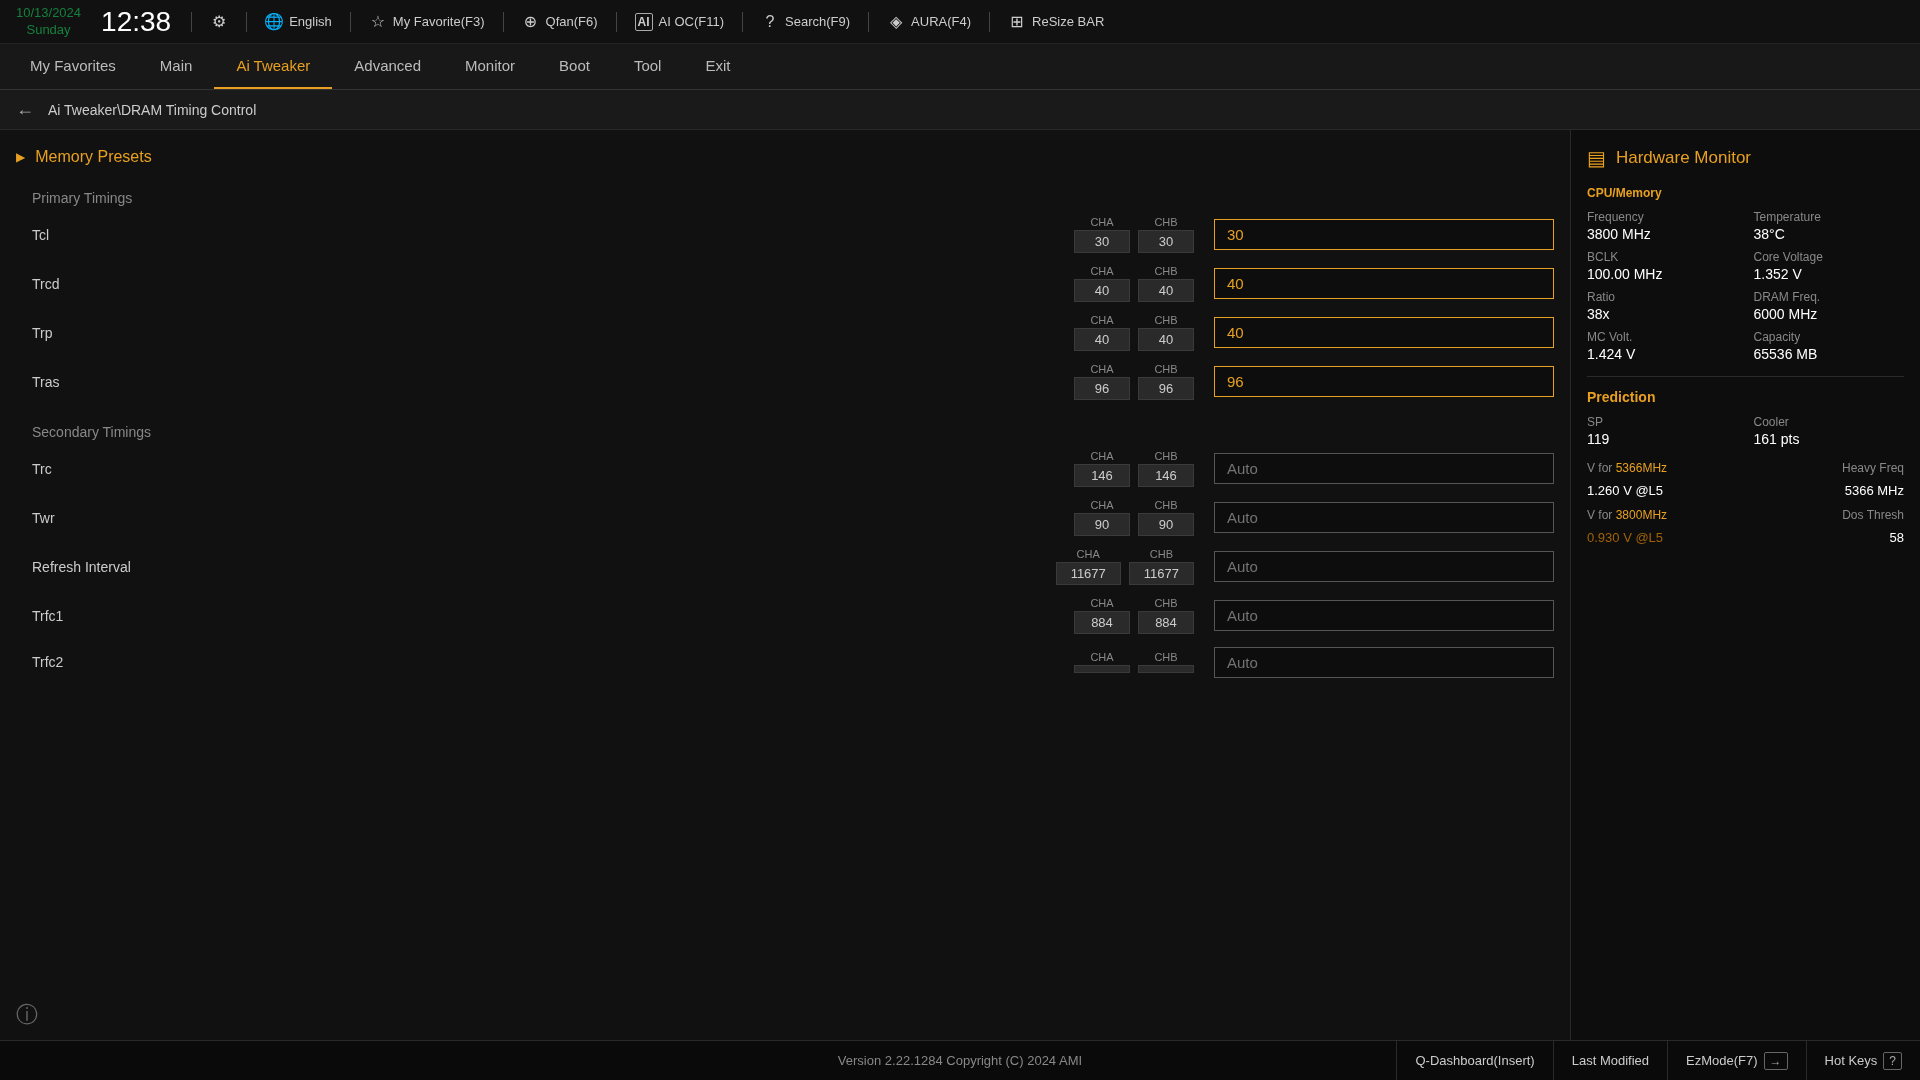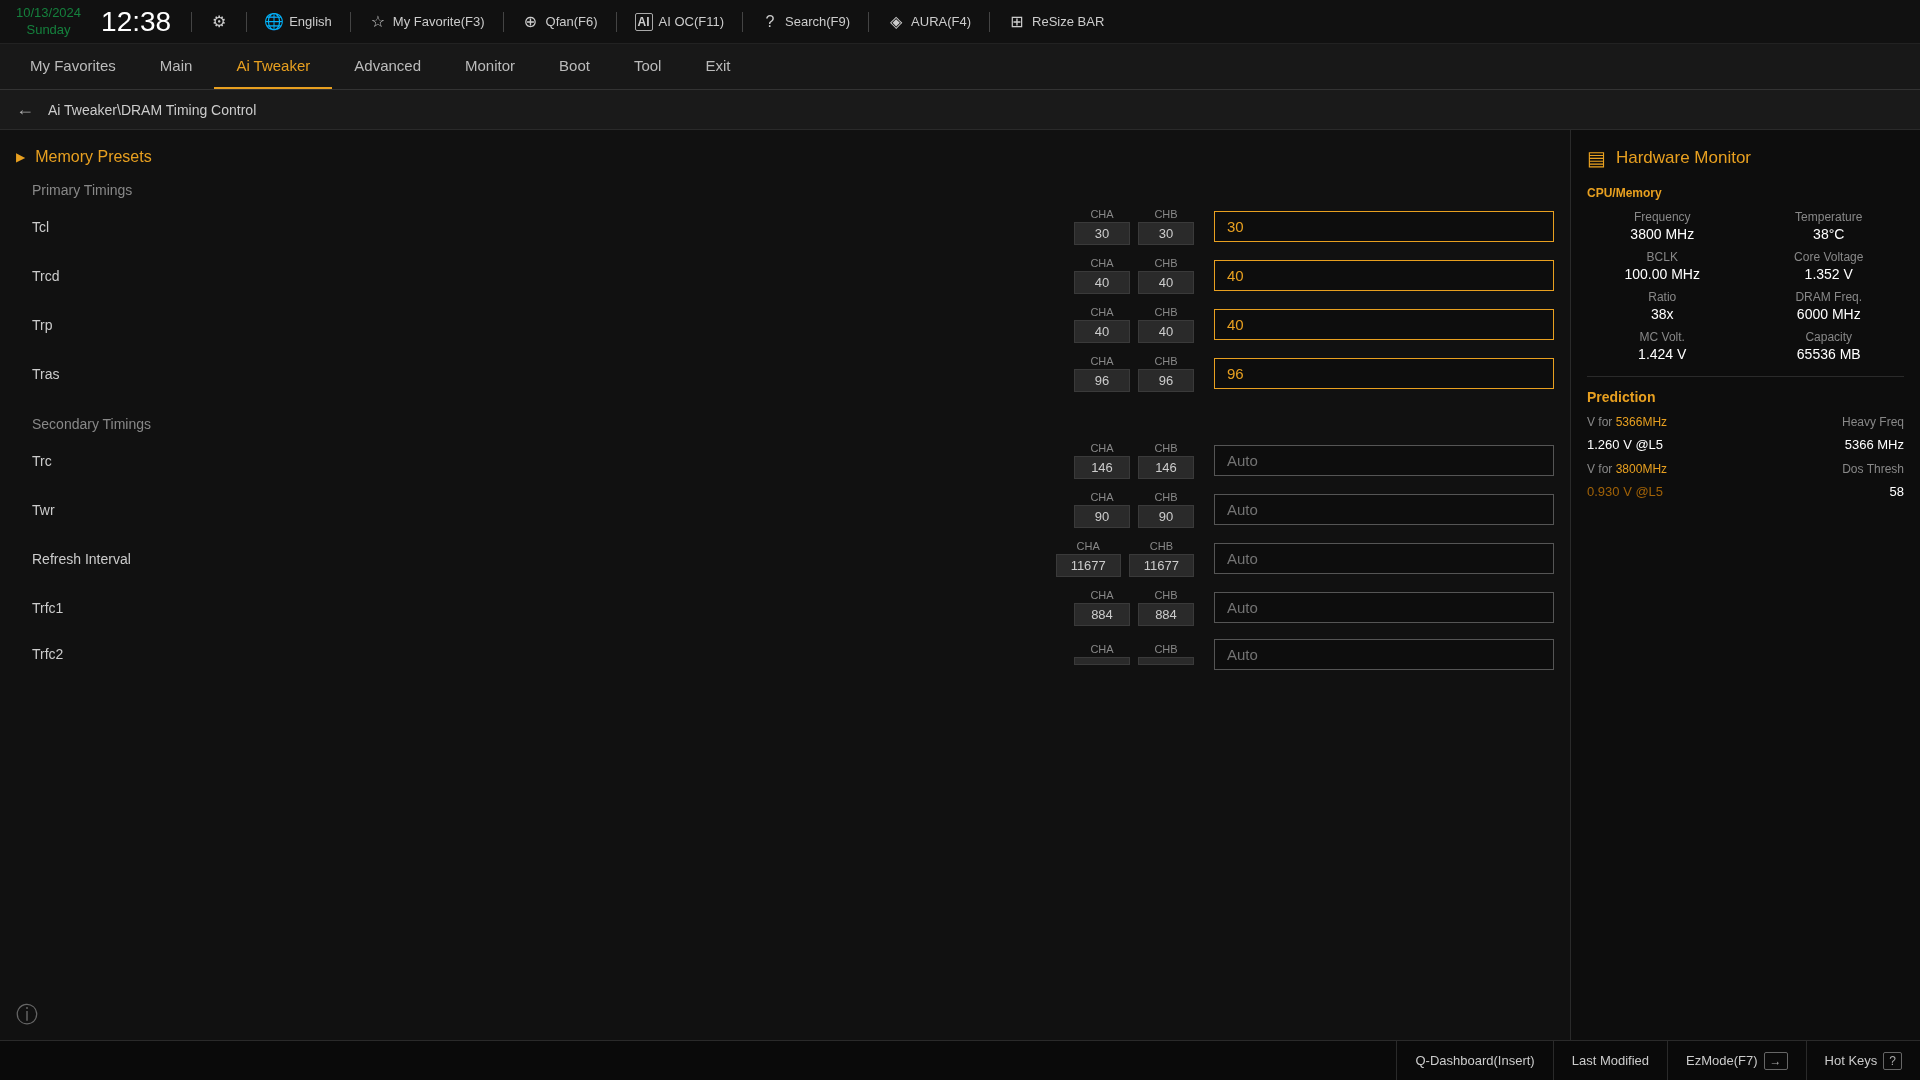--- a/index.html
+++ b/index.html
@@ -147,20 +147,21 @@
     .section-header-label {
       color: #e8a020;
       font-size: 16px;
       font-weight: 500;
     }
 
     .subsection-label {
       padding: 8px 16px 4px 32px;
       color: #888;
       font-size: 14px;
+      margin-top: 8px;
     }
 
     
     .timing-row {
       display: flex;
       align-items: center;
       padding: 6px 16px 6px 32px;
       min-height: 44px;
     }
     .timing-label {
@@ -234,21 +235,20 @@
       font-size: 12px;
       font-weight: 600;
       margin-bottom: 10px;
       margin-top: 6px;
     }
     .hw-grid {
       display: grid;
       grid-template-columns: 1fr 1fr;
       gap: 8px 16px;
       margin-bottom: 14px;
-      text-align: center;
     }
     .hw-item {}
     .hw-item-label {
       color: #888;
       font-size: 12px;
       margin-bottom: 2px;
     }
     .hw-item-value {
       color: #fff;
       font-size: 14px;
@@ -614,20 +614,30 @@
       <div class="hw-item">
         <div class="hw-item-label">Capacity</div>
         <div class="hw-item-value">65536 MB</div>
       </div>
     </div>
 
     <div class="hw-divider"></div>
 
     <div class="hw-prediction-title">Prediction</div>
 
+    <div class="hw-grid">
+      <div class="hw-item">
+        <div class="hw-item-label">SP</div>
+        <div class="hw-item-value">119</div>
+      </div>
+      <div class="hw-item">
+        <div class="hw-item-label">Cooler</div>
+        <div class="hw-item-value">161 pts</div>
+      </div>
+    </div>
 
     <div class="hw-pred-block">
       <div class="hw-pred-row">
         <div style="color:#888;font-size:12px;">
           V for <span style="color:#e8a020;">5366MHz</span>
         </div>
         <div style="color:#888;font-size:12px;">Heavy Freq</div>
       </div>
       <div class="hw-pred-row">
         <div style="color:#fff;font-size:13px;">1.260 V @L5</div>
@@ -646,20 +656,21 @@
         <div style="color:#a16207;font-size:13px;">0.930 V @L5</div>
         <div style="color:#fff;font-size:13px;padding-left:32px;">58</div>
       </div>
     </div>
   </div>
 </div>
 
 <div id="info-icon" style="position:fixed; left:16px; bottom:50px;">ⓘ</div>
 
 <div id="footer" style="height:40px; background:#0a0a0a; border-top:1px solid #2a2a2a; display:flex; align-items:center; position:relative;">
+  <div id="footer-version" style="flex:1; text-align:center; color:#888; font-size:13px;">Version 2.22.1284 Copyright (C) 2024 AMI</div>
   <div id="footer-actions" style="display:flex; align-items:stretch; height:100%;padding-left:24px;">
     <div class="footer-action">
       <span>Q-Dashboard(Insert)</span>
     </div>
     <div class="footer-action">
       <span>Last Modified</span>
     </div>
     <div class="footer-action">
       <span>EzMode(F7)</span>
       <span class="footer-action-icon">→</span>

